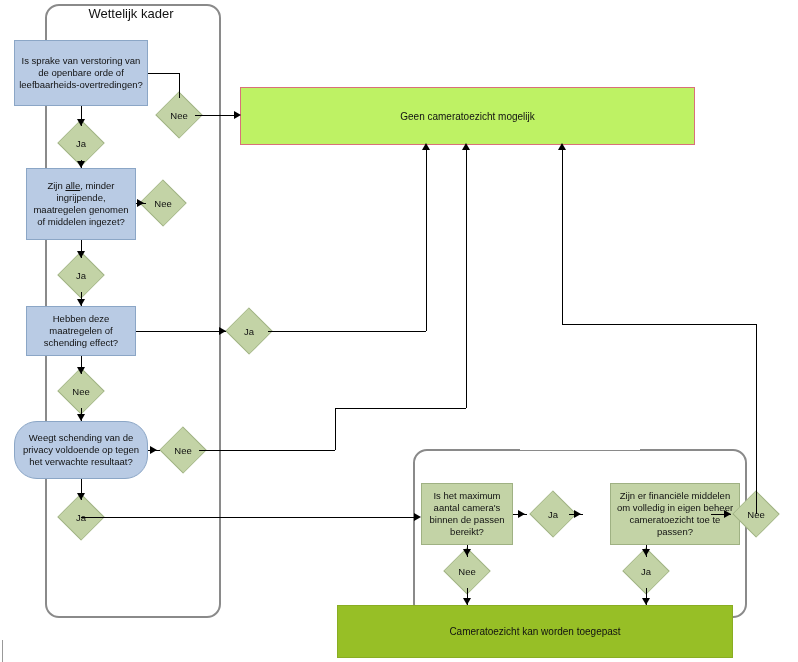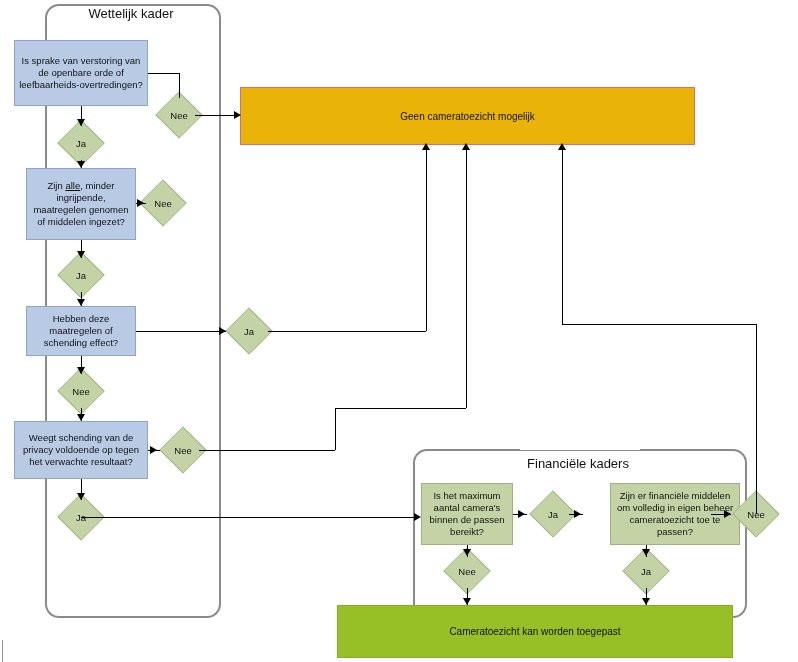--- a/index.html
+++ b/index.html
@@ -39,21 +39,21 @@
   .term{
     position:absolute;
     box-sizing:border-box;
     display:flex;
     align-items:center;
     justify-content:center;
     text-align:center;
     font-size:10px;
     color:#111;
   }
-  .term.red{background:#eab308;border:1px solid #d97079;}
+  .term.red{background:#bef264;border:1px solid #d97079;}
   .term.lime{background:#97bf26;border:1px solid #89ad22;}
 
   .dec{
     position:absolute;
     width:54px;height:34px;
   }
   .dec .shape{
     position:absolute;inset:0;
     background:#c3d3a6;
     border:1px solid #9fb183;
@@ -82,34 +82,33 @@
 <body>
 
 <div id="canvas">
 
   <div class="group-box" style="left:45px;top:4px;width:172px;height:610px;"></div>
   <div class="group-title" style="left:45px;top:6px;width:172px;">Wettelijk kader</div>
 
   <div style="position:absolute;left:58px;top:0px;width:146px;height:4px;background:#fff;"></div>
 
   <div class="group-box" style="left:413px;top:449px;width:330px;height:165px;"></div>
-  <div class="group-title" style="left:413px;top:456px;width:330px;">Financiële kaders</div>
   <div style="position:absolute;left:520px;top:445px;width:120px;height:5px;background:#fff;"></div>
 
   <div class="proc blue" style="left:26px;top:168px;width:110px;height:72px;">
     <span>
       <span>Zijn </span><span class="u">alle</span><span>, minder ingrijpende, maatregelen genomen of middelen ingezet?</span>
     </span>
   </div>
 
   <div class="proc blue" style="left:14px;top:40px;width:134px;height:66px;">Is sprake van verstoring van de openbare orde of leefbaarheids-overtredingen?</div>
 
   <div class="proc blue" style="left:26px;top:306px;width:110px;height:50px;">Hebben deze maatregelen of schending effect?</div>
 
-  <div class="proc blue" style="left:14px;top:421px;width:134px;height:58px;">Weegt schending van de privacy voldoende op tegen het verwachte resultaat?</div>
+  <div class="proc blue" style="left:14px;top:421px;width:134px;height:58px;border-radius:23px;">Weegt schending van de privacy voldoende op tegen het verwachte resultaat?</div>
 
   <div class="proc green" style="left:421px;top:483px;width:92px;height:62px;">Is het maximum aantal camera's binnen de passen bereikt?</div>
 
   <div class="proc green" style="left:610px;top:483px;width:130px;height:62px;">Zijn er financiële middelen om volledig in eigen beheer cameratoezicht toe te passen?</div>
 
   <div class="term red" style="left:240px;top:87px;width:455px;height:58px;">Geen cameratoezicht mogelijk</div>
 
   <div class="term lime" style="left:337px;top:605px;width:396px;height:53px;">Cameratoezicht kan worden toegepast</div>
 
   <div class="dec" style="left:152px;top:98px;">

